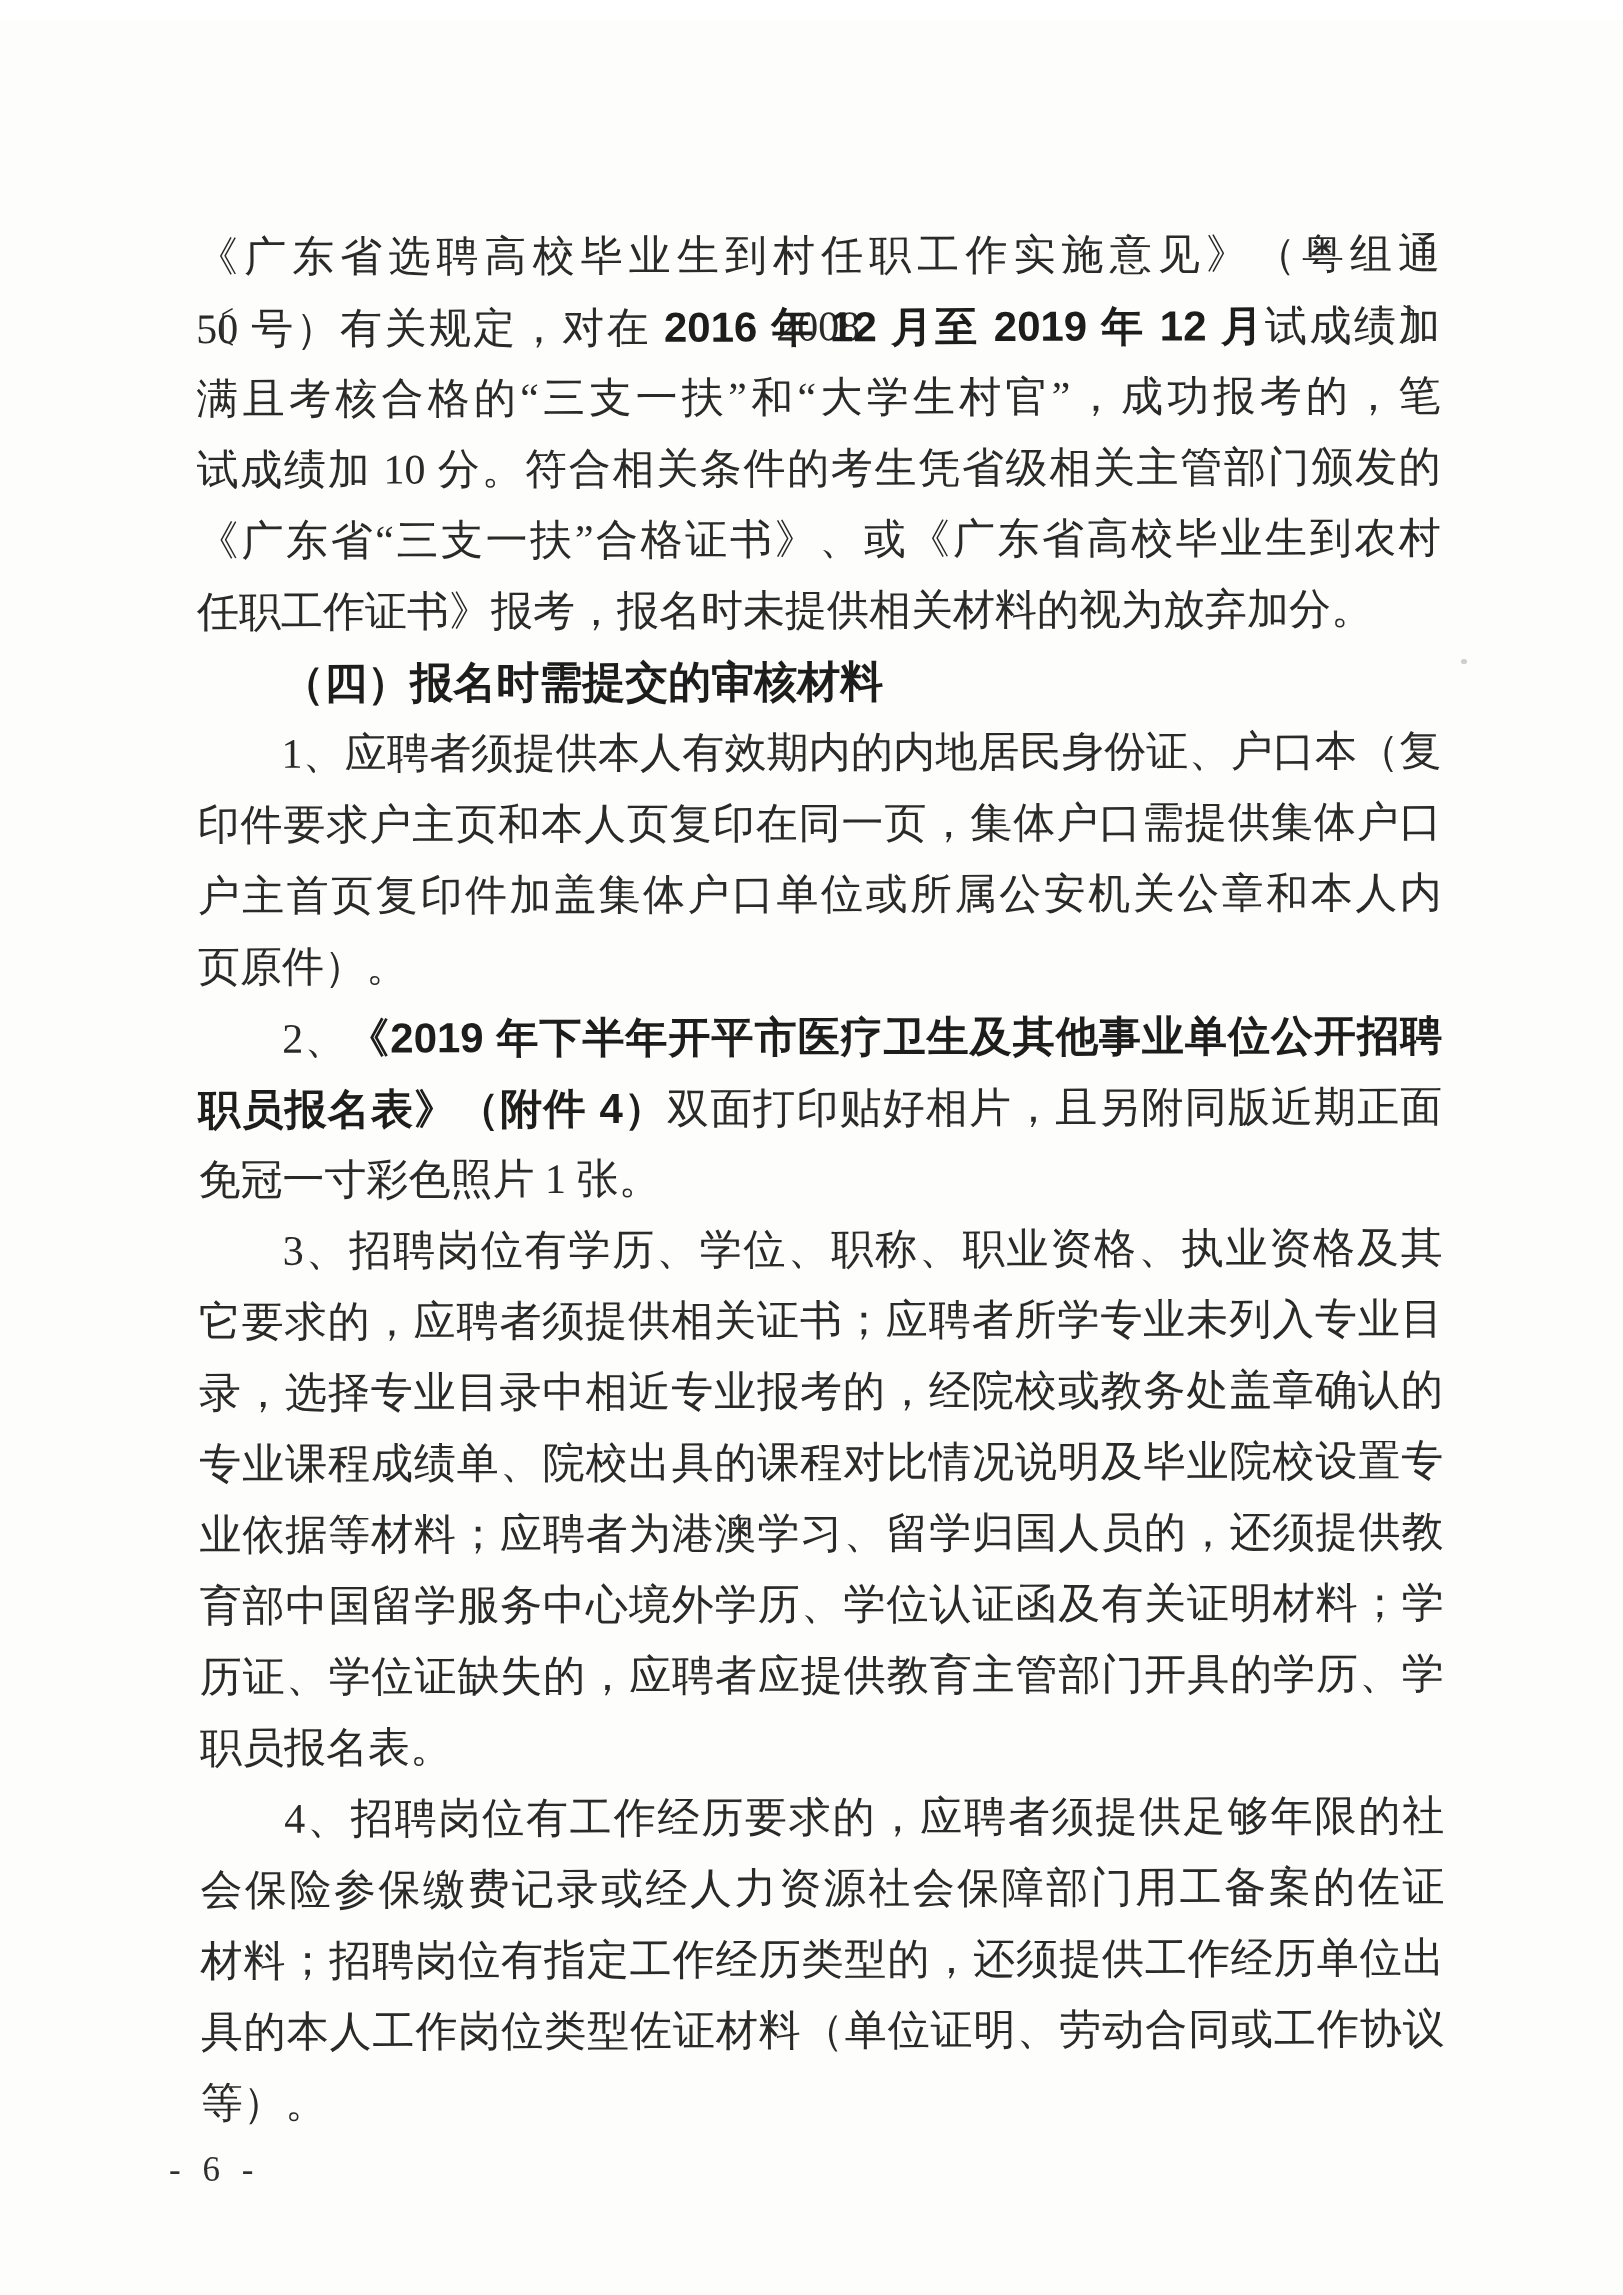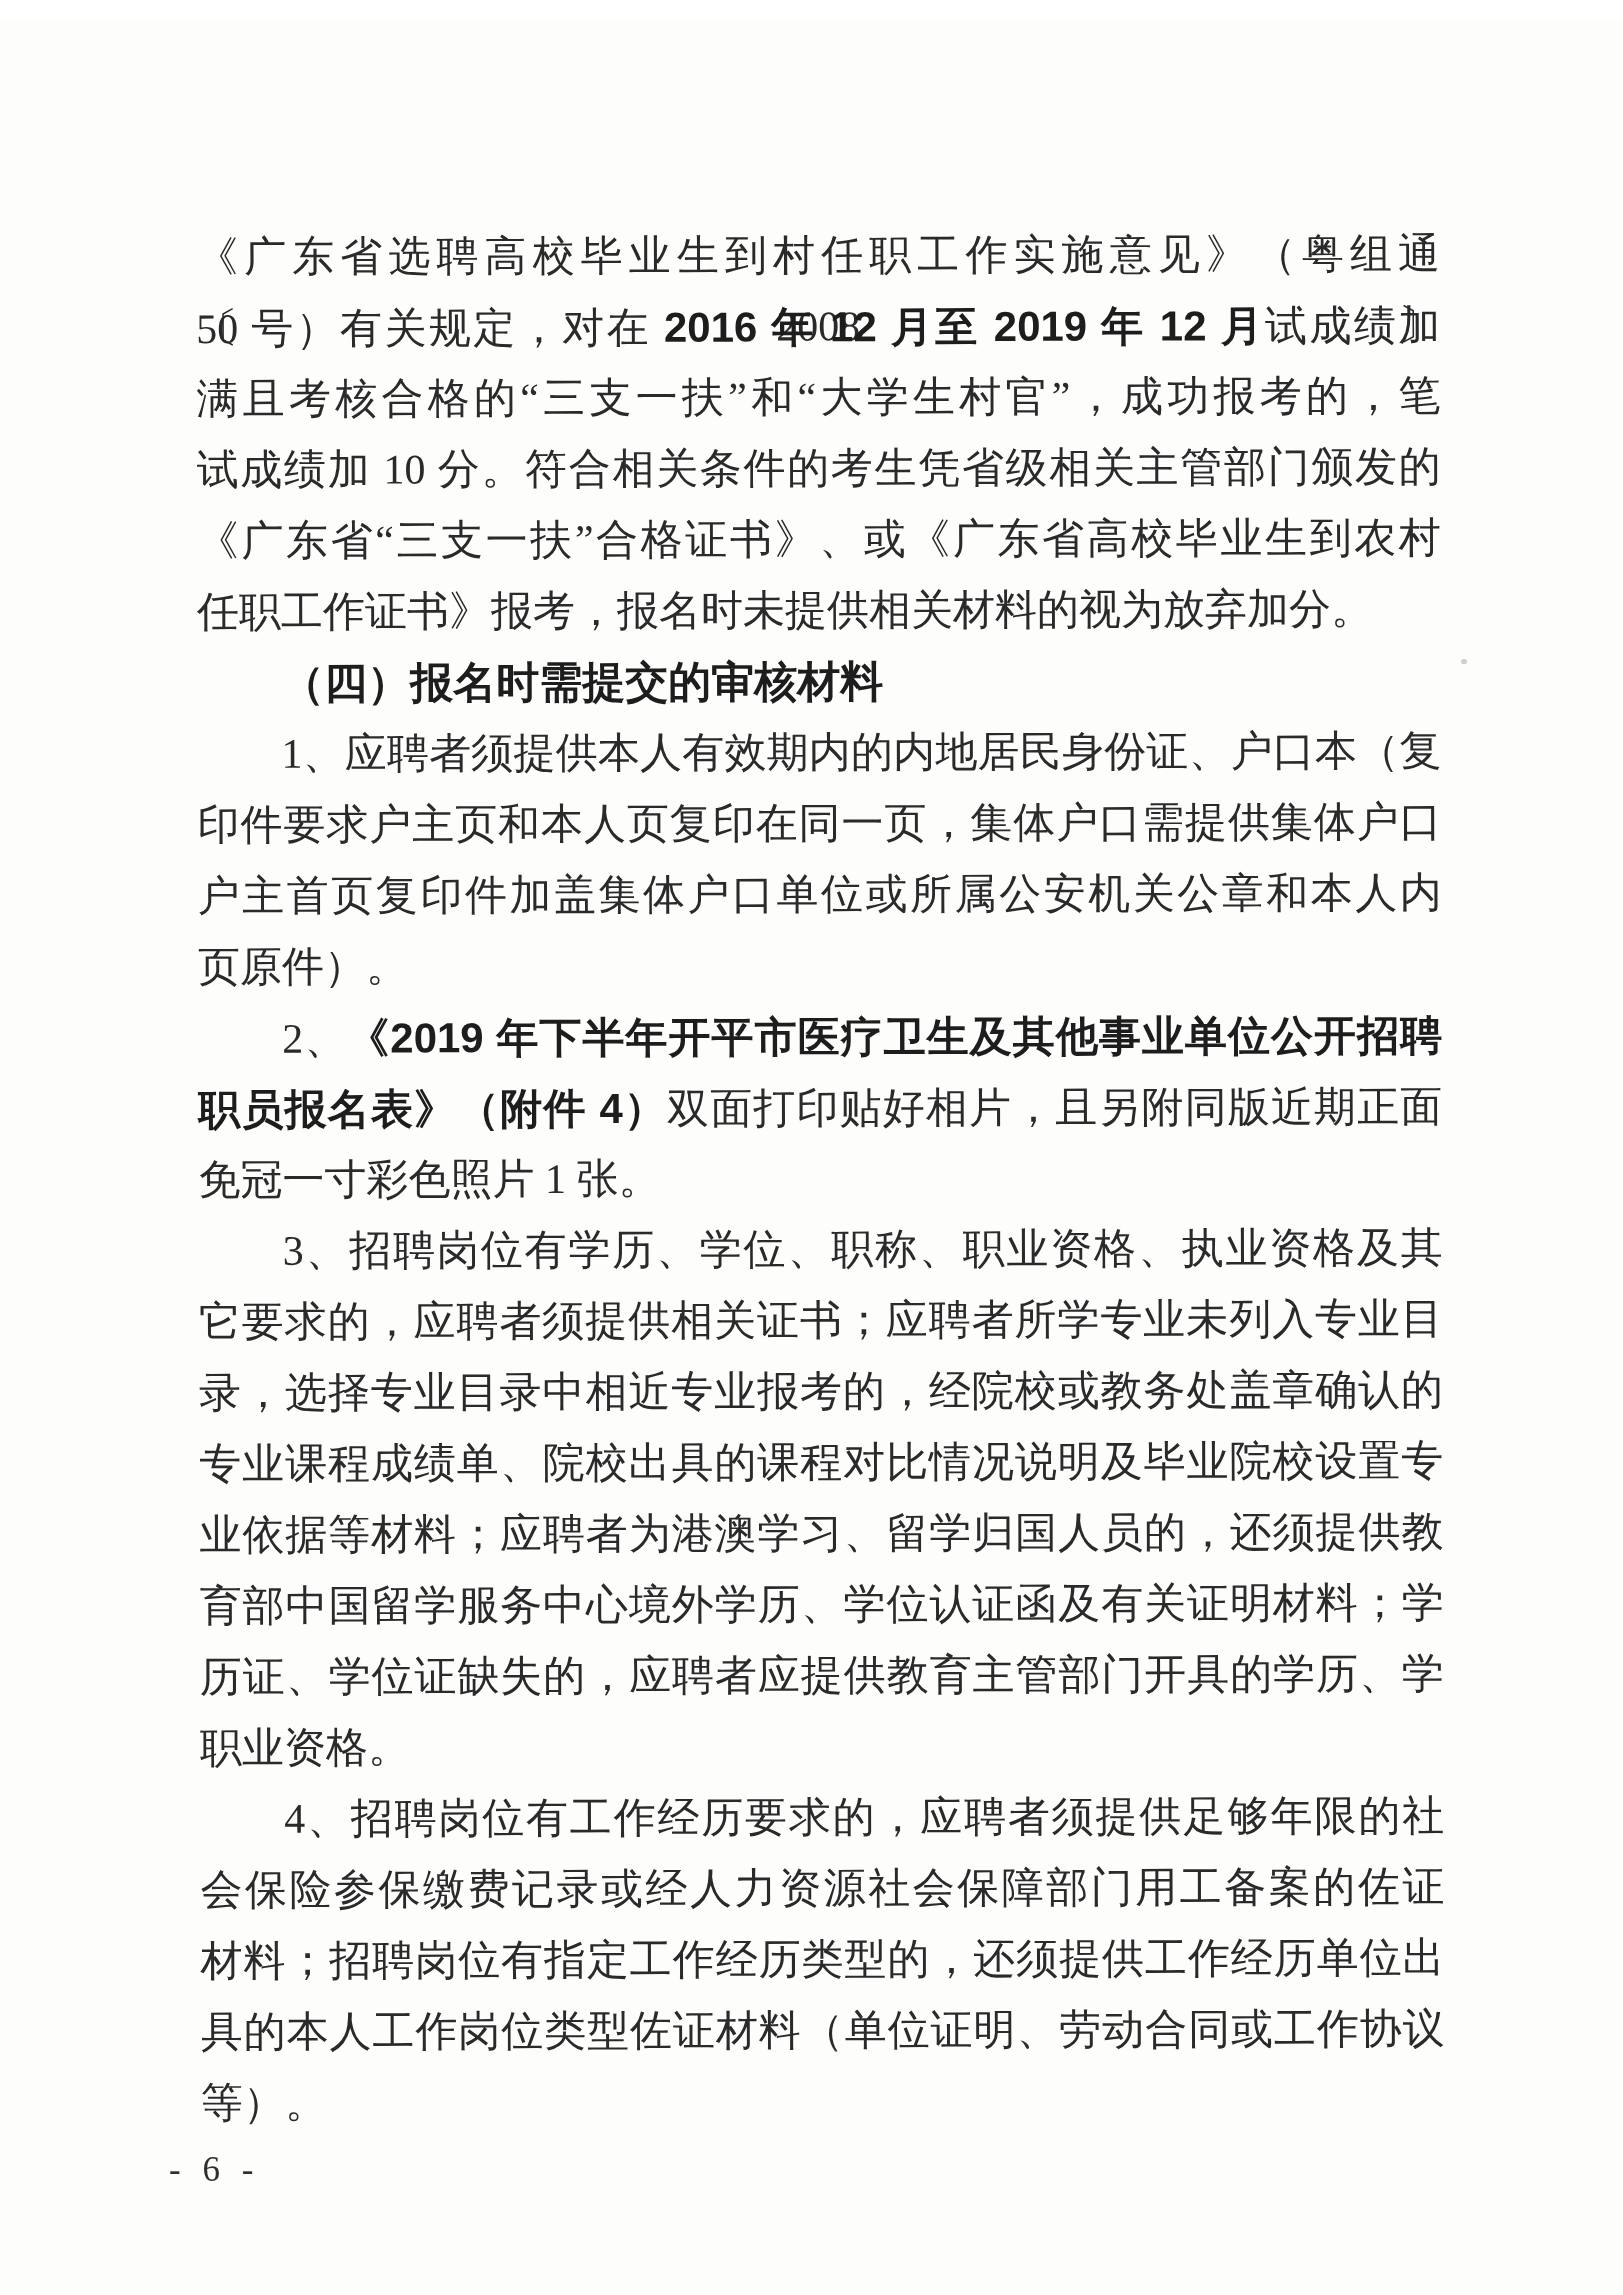--- a/index.html
+++ b/index.html
@@ -74,21 +74,21 @@
       <div class="line indent fill"><span class="seg">2、</span><span class="seg b">《2019 年下半年开平市医疗卫生及其他事业单位公开招聘</span></div>
       <div class="line fill"><span class="seg b">职员报名表》（附件 4）</span><span class="seg">双面打印贴好相片，且另附同版近期正面</span></div>
       <div class="line"><span class="seg">免冠一寸彩色照片 1 张。</span></div>
       <div class="line indent fill"><span class="seg">3、招聘岗位有学历、学位、职称、职业资格、执业资格及其</span></div>
       <div class="line fill"><span class="seg">它要求的，应聘者须提供相关证书；应聘者所学专业未列入专业目</span></div>
       <div class="line fill"><span class="seg">录，选择专业目录中相近专业报考的，经院校或教务处盖章确认的</span></div>
       <div class="line fill"><span class="seg">专业课程成绩单、院校出具的课程对比情况说明及毕业院校设置专</span></div>
       <div class="line fill"><span class="seg">业依据等材料；应聘者为港澳学习、留学归国人员的，还须提供教</span></div>
       <div class="line fill"><span class="seg">育部中国留学服务中心境外学历、学位认证函及有关证明材料；学</span></div>
       <div class="line fill"><span class="seg">历证、学位证缺失的，应聘者应提供教育主管部门开具的学历、学</span></div>
-      <div class="line"><span class="seg">职业资格。</span></div>
+      <div class="line"><span class="seg">职员报名表。</span></div>
       <div class="line indent fill"><span class="seg">4、招聘岗位有工作经历要求的，应聘者须提供足够年限的社</span></div>
       <div class="line fill"><span class="seg">会保险参保缴费记录或经人力资源社会保障部门用工备案的佐证</span></div>
       <div class="line fill"><span class="seg">材料；招聘岗位有指定工作经历类型的，还须提供工作经历单位出</span></div>
       <div class="line fill"><span class="seg">具的本人工作岗位类型佐证材料（单位证明、劳动合同或工作协议</span></div>
       <div class="line"><span class="seg">等）。</span></div>
     </main>
   <div class="speck"></div>
   <footer class="page-footer">- 6 -</footer>
 </div>
 

